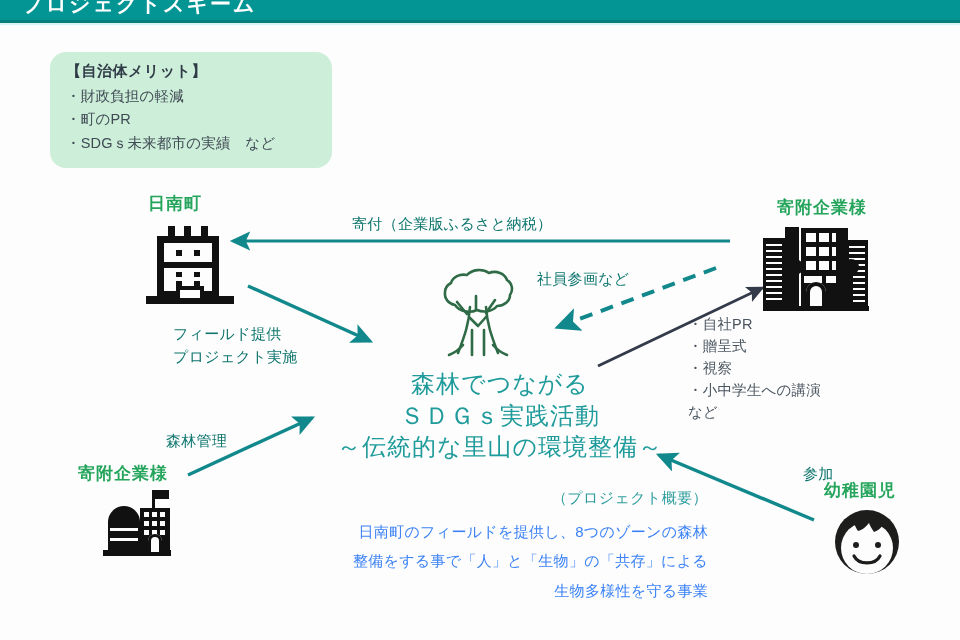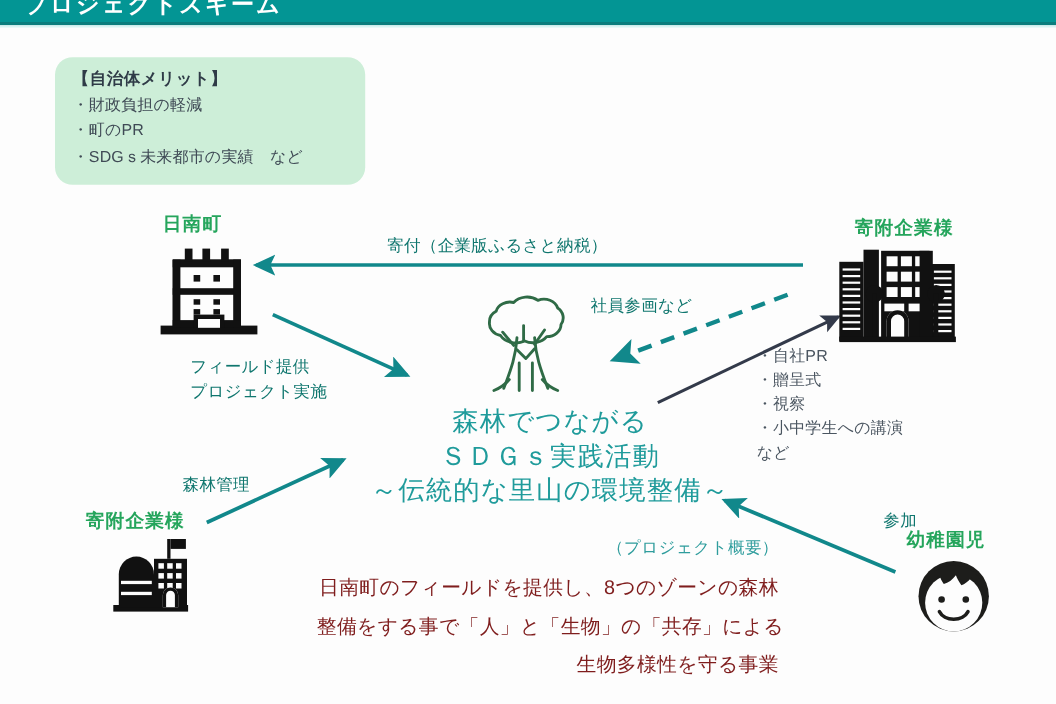--- a/index.html
+++ b/index.html
@@ -137,22 +137,22 @@
     width: 420px;
     text-align: right;
   }
   #overview-heading {
     font-size: 15px;
     color: #2f9d9d;
     letter-spacing: 0.4px;
     margin-bottom: 9px;
   }
   .overview-line {
-    font-size: 18px;
-    color: #7f1d1d;
+    font-size: 15px;
+    color: #3b82f6;
     line-height: 1.95;
     letter-spacing: 0.3px;
     white-space: nowrap;
   }
 
   
   #art {
     position: absolute;
     left: 0; top: 0;
     width: 960px; height: 640px;

